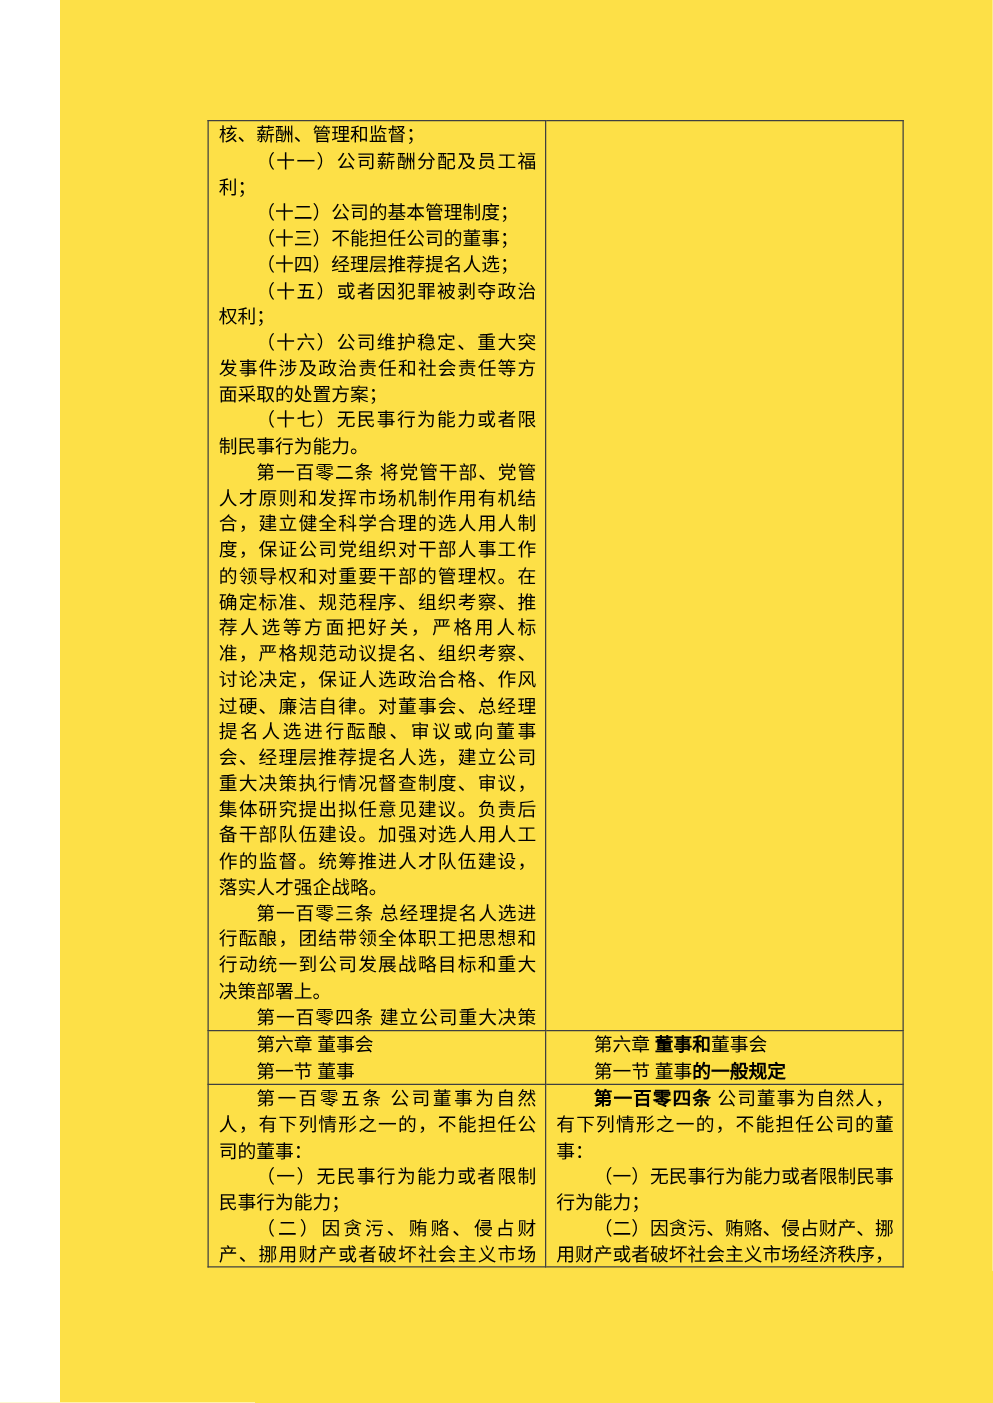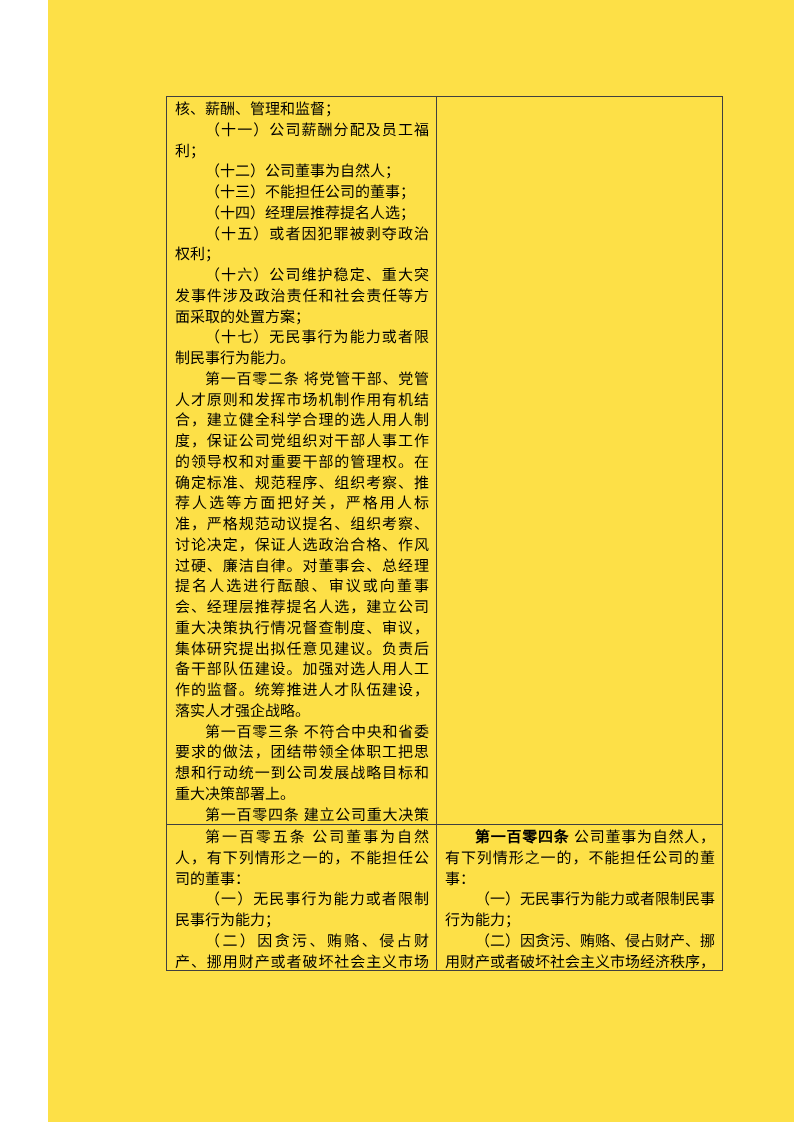--- a/index.html
+++ b/index.html
@@ -58,33 +58,47 @@
     <colgroup>
       <col class="col-left">
       <col class="col-right">
     </colgroup>
     <tbody>
       <tr class="h-row1">
         <td>
           <div class="cell-inner">
               <p class="para no-indent"><span>核、薪酬、管理和监督；</span></p>
               <p class="para"><span>（十一）公司薪酬分配及员工福利；</span></p>
-              <p class="para"><span>（十二）公司董事为自然人；</span></p>
+              <p class="para"><span>（十二）公司的基本管理制度；</span></p>
               <p class="para"><span>（十三）不能担任公司的董事；</span></p>
               <p class="para"><span>（十四）经理层推荐提名人选；</span></p>
               <p class="para"><span>（十五）或者因犯罪被剥夺政治权利；</span></p>
               <p class="para"><span>（十六）公司维护稳定、重大突发事件涉及政治责任和社会责任等方面采取的处置方案；</span></p>
               <p class="para"><span>（十七）无民事行为能力或者限制民事行为能力。</span></p>
               <p class="para"><span>第一百零二条 将党管干部、党管人才原则和发挥市场机制作用有机结合，建立健全科学合理的选人用人制度，保证公司党组织对干部人事工作的领导权和对重要干部的管理权。在确定标准、规范程序、组织考察、推荐人选等方面把好关，严格用人标准，严格规范动议提名、组织考察、讨论决定，保证人选政治合格、作风过硬、廉洁自律。对董事会、总经理提名人选进行酝酿、审议或向董事会、经理层推荐提名人选，建立公司重大决策执行情况督查制度、审议，集体研究提出拟任意见建议。负责后备干部队伍建设。加强对选人用人工作的监督。统筹推进人才队伍建设，落实人才强企战略。</span></p>
-              <p class="para"><span>第一百零三条 不符合中央和省委要求的做法，团结带领全体职工把思想和行动统一到公司发展战略目标和重大决策部署上。</span></p>
+              <p class="para"><span>第一百零三条 总经理提名人选进行酝酿，团结带领全体职工把思想和行动统一到公司发展战略目标和重大决策部署上。</span></p>
               <p class="para"><span>第一百零四条 建立公司重大决策执行情况督查制度，定期开展督促检查，对公司不符合党的路线方针政策和国家法律法规、不符合中央和省委要求的做法，及时提出纠正意见，得不到纠正的及时向上级党组织报告。</span></p>
             </div>
         </td>
         <td>
           <div class="cell-inner"></div>
+        </td>
+      </tr>
+      <tr class="h-row2">
+        <td>
+          <div class="cell-inner">
+              <p class="para"><span>第六章 董事会</span></p>
+              <p class="para"><span>第一节 董事</span></p>
+            </div>
+        </td>
+        <td>
+          <div class="cell-inner">
+              <p class="para"><span>第六章 </span><span class="bold">董事和</span><span>董事会</span></p>
+              <p class="para"><span>第一节 董事</span><span class="bold">的一般规定</span></p>
+            </div>
         </td>
       </tr>
       <tr class="h-row3">
         <td>
           <div class="cell-inner">
               <p class="para"><span>第一百零五条 公司董事为自然人，有下列情形之一的，不能担任公司的董事：</span></p>
               <p class="para"><span>（一）无民事行为能力或者限制民事行为能力；</span></p>
               <p class="para"><span>（二）因贪污、贿赂、侵占财产、挪用财产或者破坏社会主义市场经济秩序，被判处刑罚，</span></p>
             </div>
         </td>

